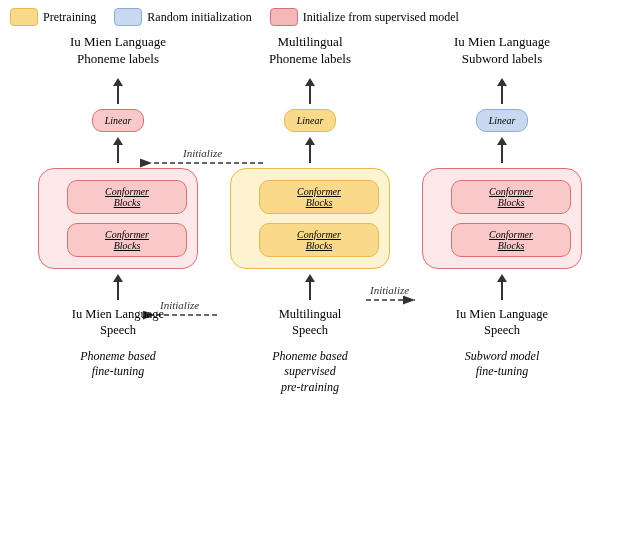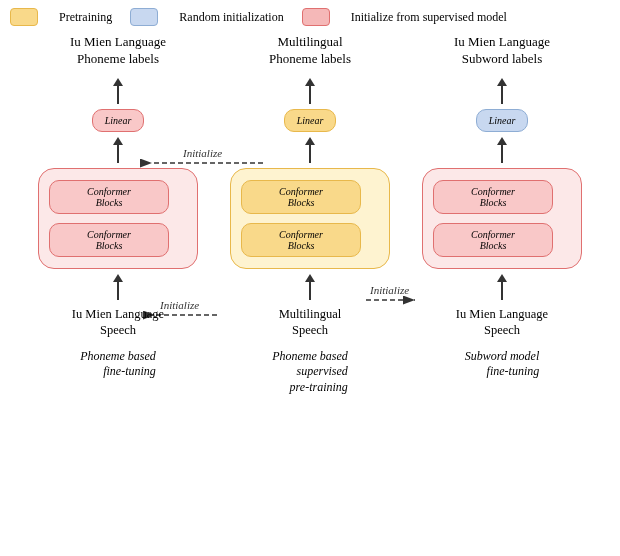--- a/index.html
+++ b/index.html
@@ -17,21 +17,21 @@
     .legend {
       display: flex;
       align-items: center;
       gap: 18px;
       padding: 8px 10px;
       font-size: 12px;
     }
     .legend-item {
       display: flex;
       align-items: center;
-      gap: 21px;
+      gap: 5px;
     }
     .legend-box {
       width: 28px;
       height: 18px;
       border-radius: 4px;
       border: 1.5px solid transparent;
     }
     .legend-box.pretraining {
       background: #f9d98a;
       border-color: #e8b84b;
@@ -93,22 +93,23 @@
       border: 1.5px solid #8eadd4;
     }
 
     
     .outer-box {
       border-radius: 16px;
       padding: 8px 10px;
       margin: 3px 0;
       display: flex;
       flex-direction: column;
-      align-items: flex-start;
+      align-items: flex-end;
       width: 160px;
+      text-decoration: underline;
     }
     .outer-box.pink-outer {
       background: #fce8e8;
       border: 1.5px solid #e07070;
     }
     .outer-box.orange-outer {
       background: #fef3d0;
       border: 1.5px solid #e8b84b;
     }
 
@@ -133,21 +134,21 @@
     }
 
     
     .col-bottom {
       text-align: center;
       font-size: 12.5px;
       margin-top: 4px;
       line-height: 1.3;
     }
     .col-footer {
-      text-align: right;
+      text-align: center;
       font-size: 12px;
       margin-top: 10px;
       font-style: italic;
       line-height: 1.3;
     }
 
     
     .arrows-layer {
       position: absolute;
       top: 0; left: 0;

